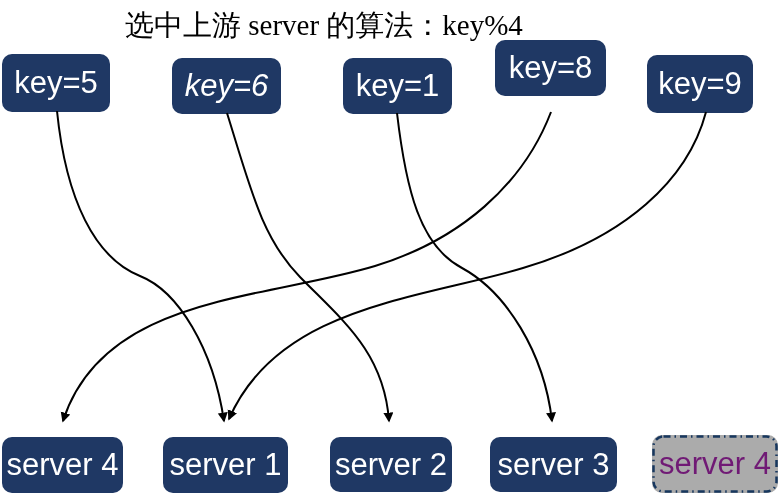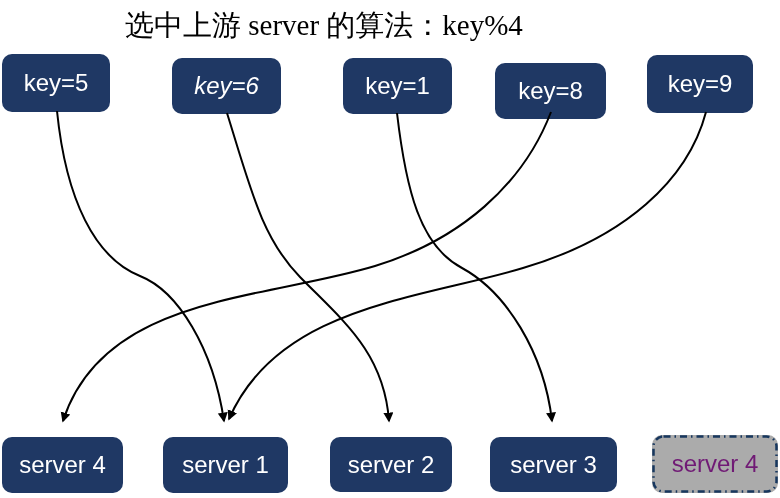--- a/index.html
+++ b/index.html
@@ -17,35 +17,35 @@
     font-size:29px;
     color:#000000;
     white-space:nowrap;
     margin-left:32px;
   }
   .box{
     position:absolute;
     background:#1f3864;
     border-radius:10px;
     color:#ffffff;
-    font-size:24px;
+    font-size:31px;
     display:flex;
     align-items:center;
     justify-content:center;
     box-sizing:border-box;
   }
   .box.gray{
     background:#ababab;
     color:#701a75;
   }
   
   #key5{left:2px;  top:54px; width:108px; height:58px;}
   #key6{left:172px; top:58px; width:109px; height:56px;font-style:italic;}
   #key7{left:343px; top:58px; width:109px; height:56px;}
-  #key8{left:495px; top:63px; width:111px; height:56px;}
+  #key8{left:495px; top:40px; width:111px; height:56px;}
   #key9{left:647px; top:55px; width:106px; height:58px;}
   
   #srv0{left:2px;  top:437px; width:121px; height:56px;}
   #srv1{left:163px; top:437px; width:125px; height:56px;}
   #srv2{left:330px; top:437px; width:122px; height:55px;}
   #srv3{left:490px; top:437px; width:127px; height:55px;}
   #srv4{left:652px; top:435px; width:126px; height:58px;}
   #edges{
     position:absolute;left:0;top:0;
     pointer-events:none;

